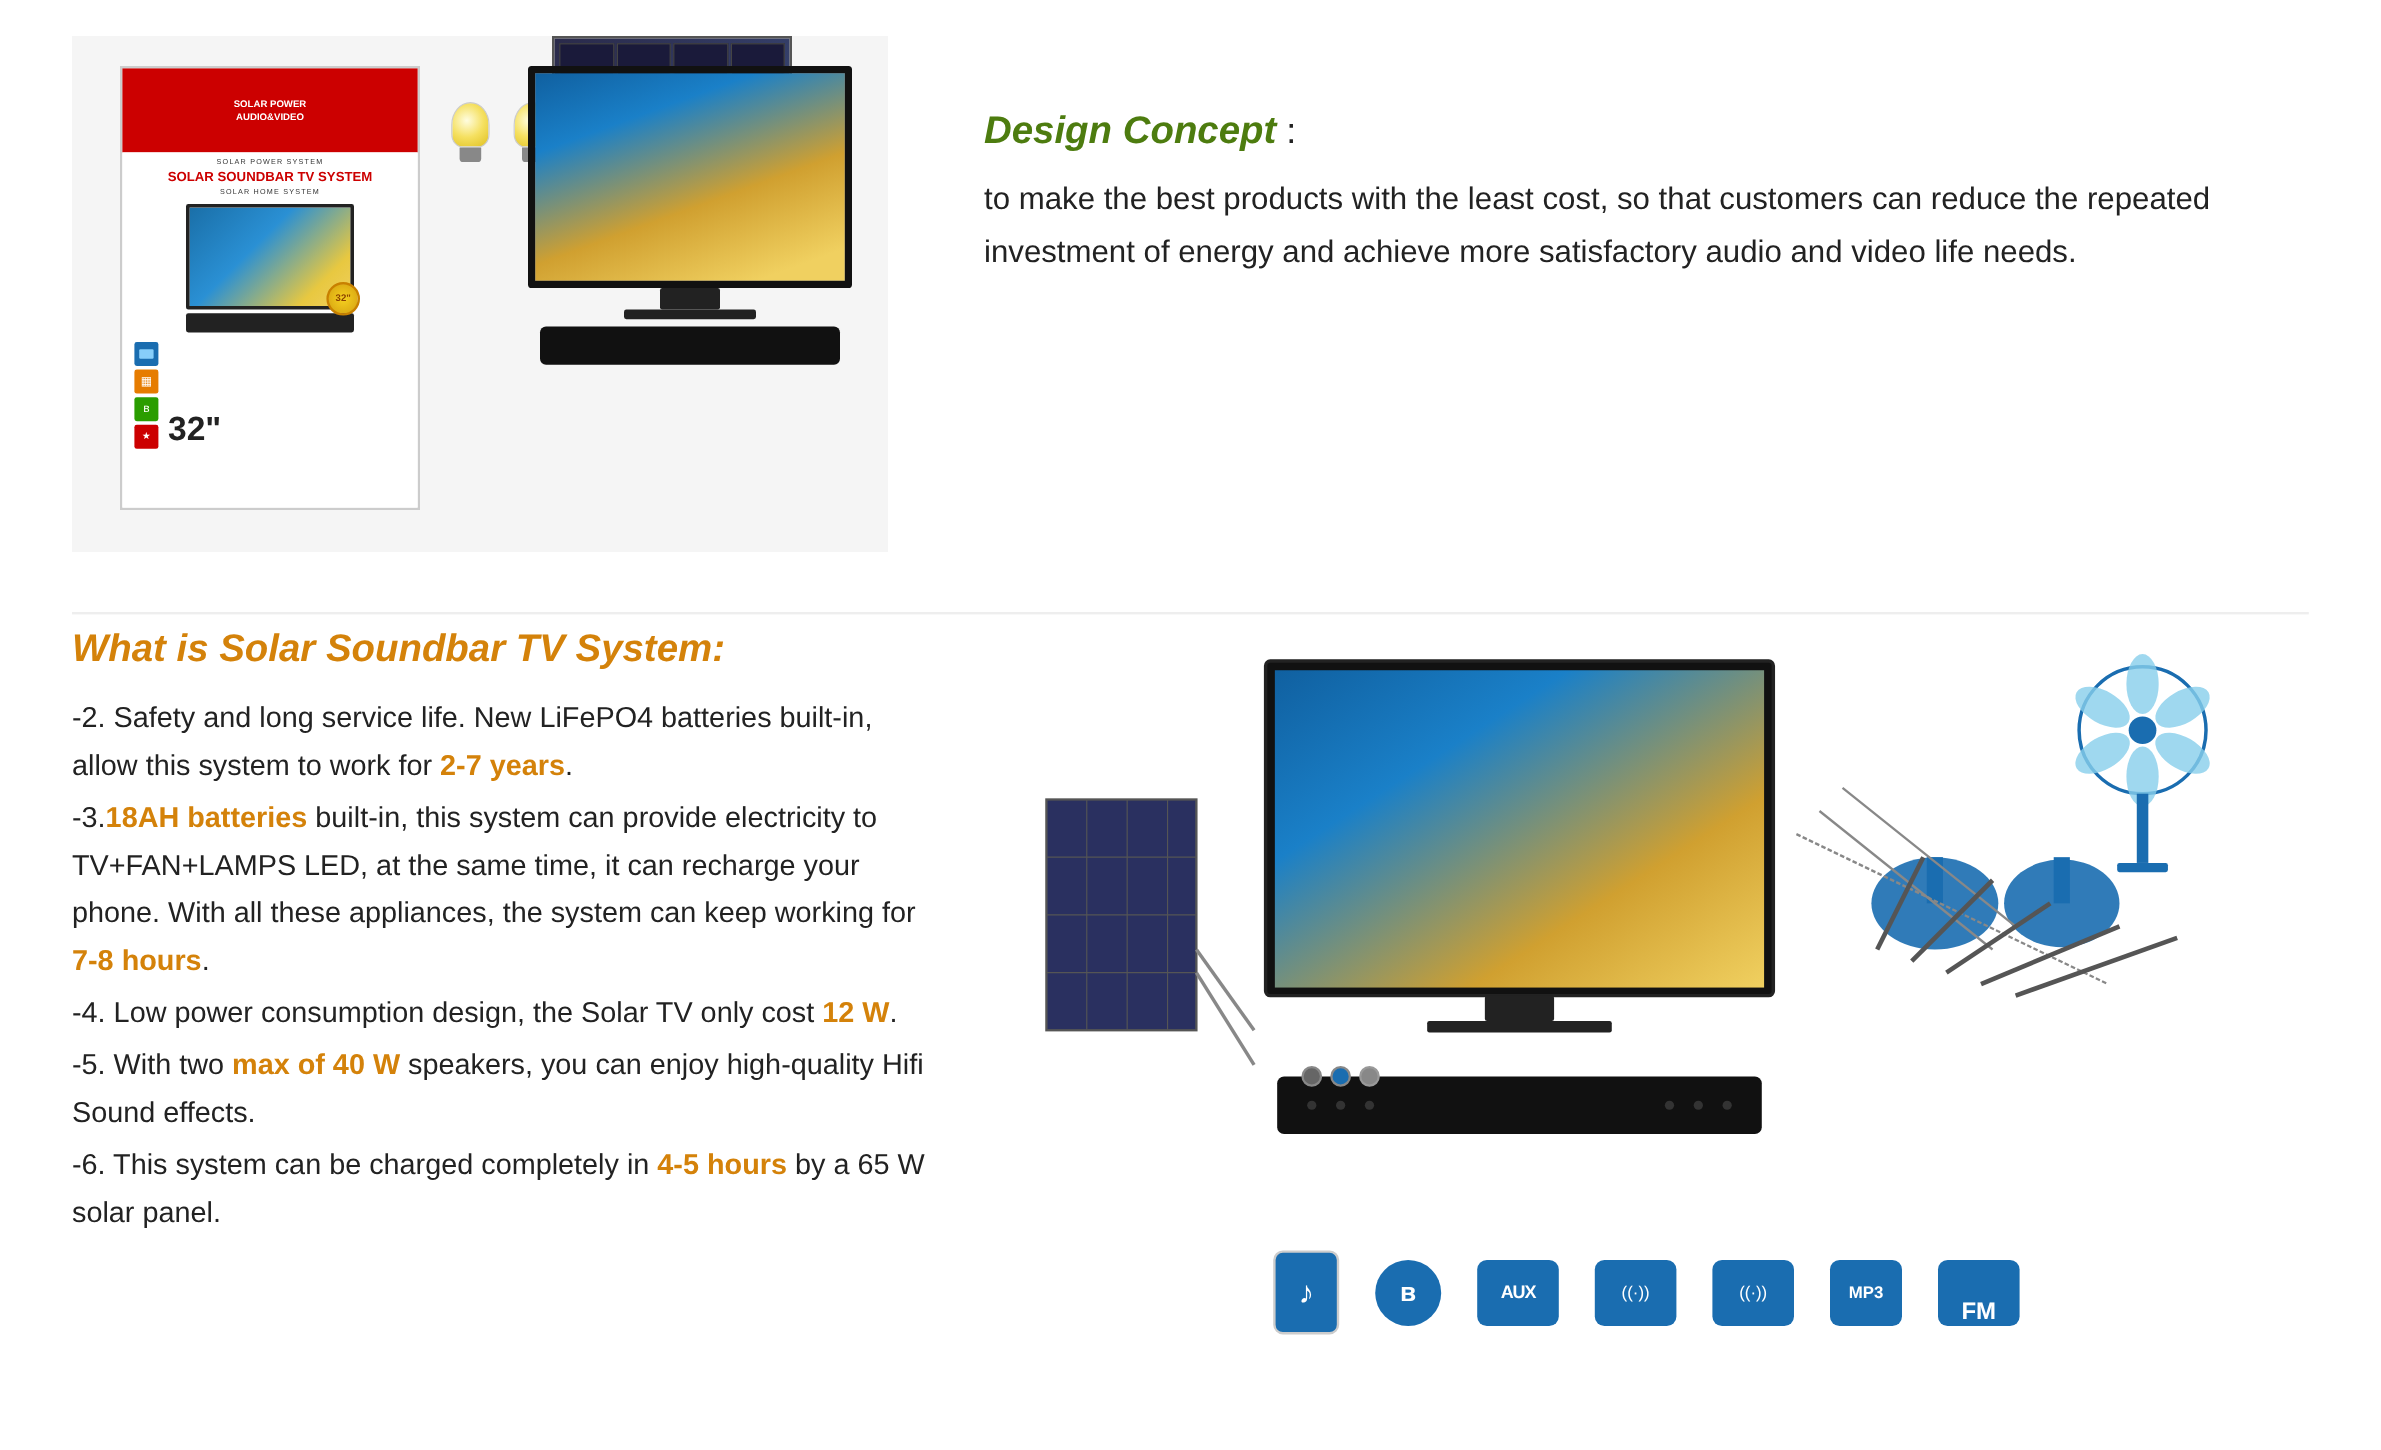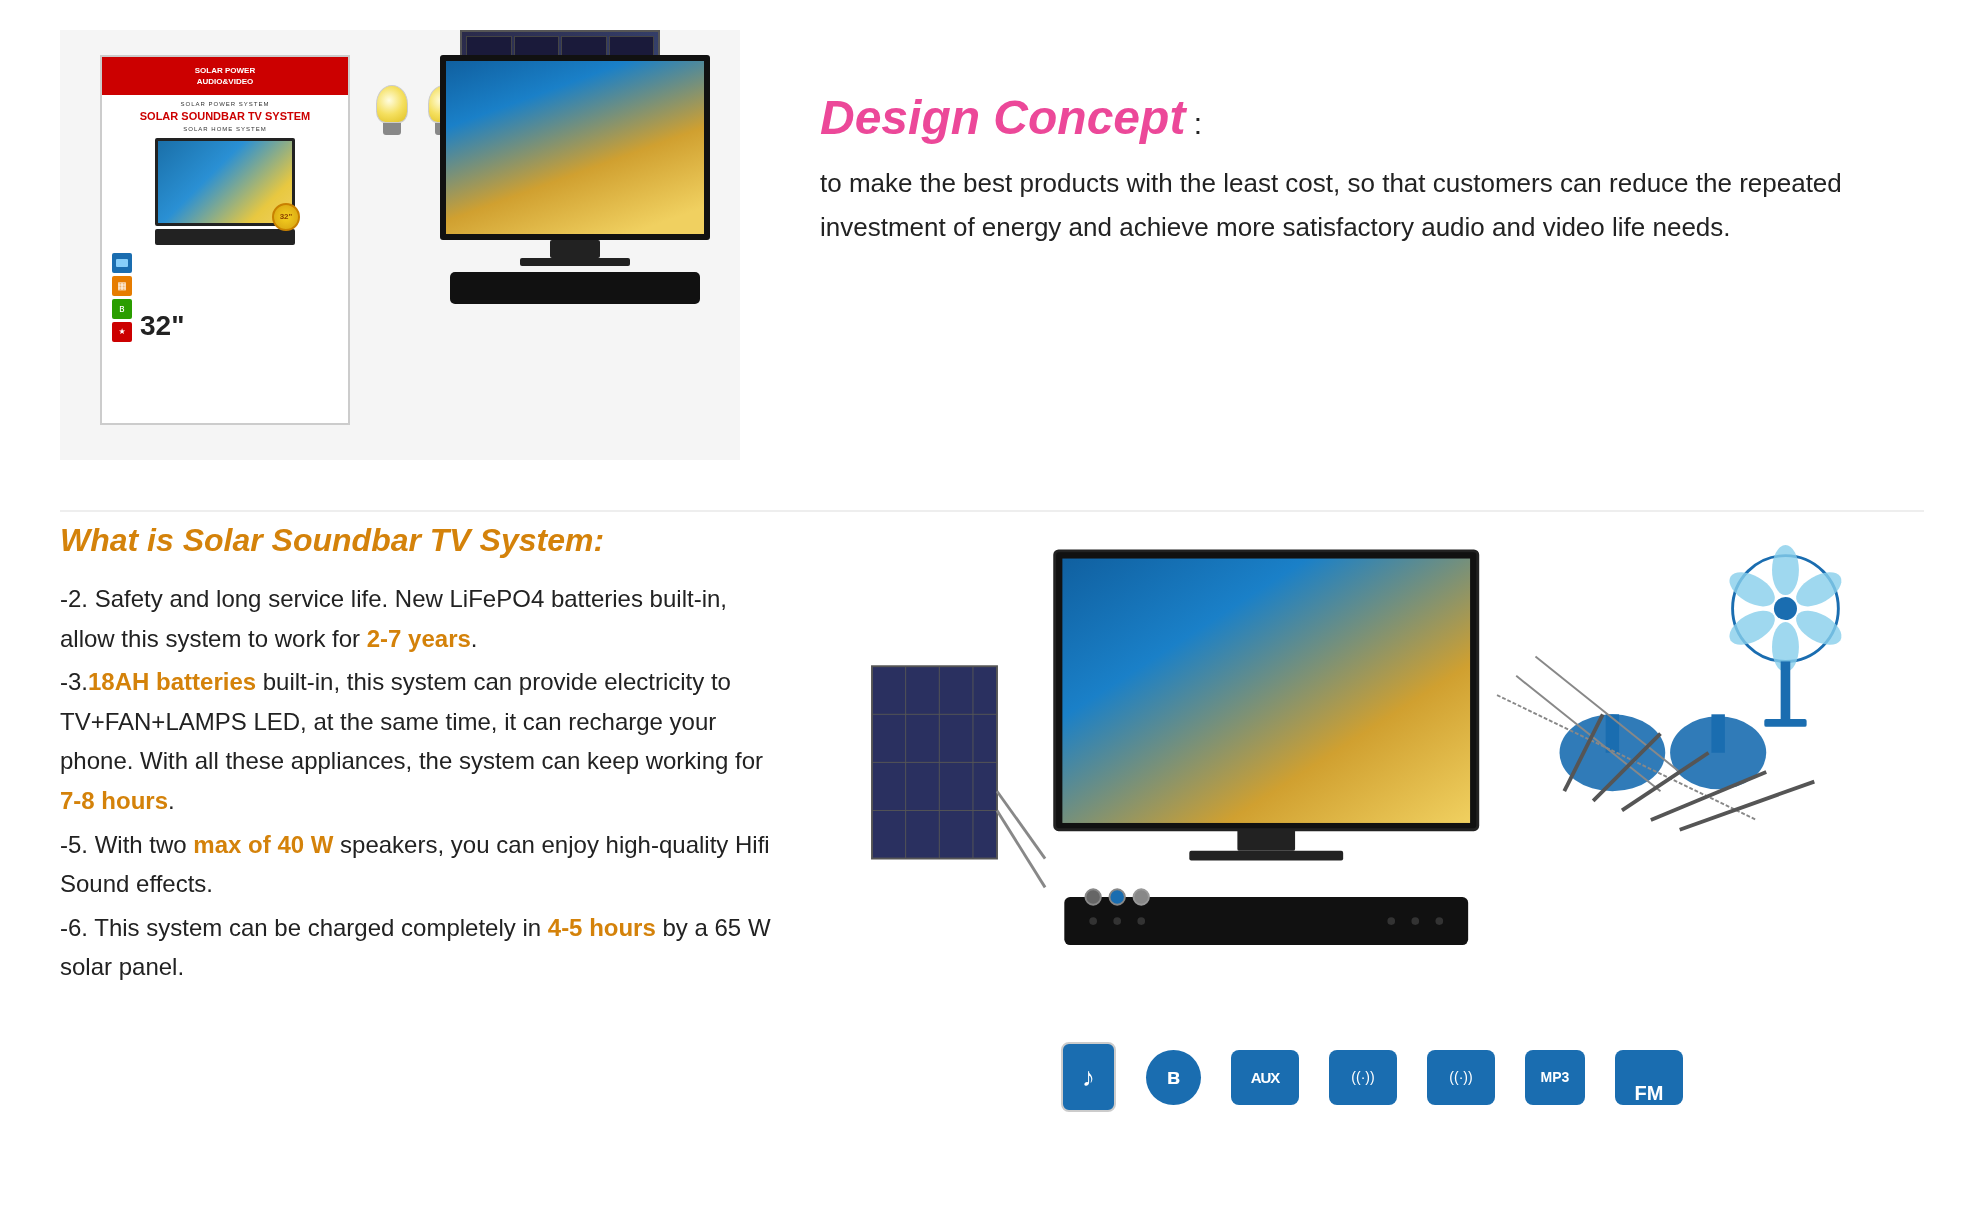--- a/index.html
+++ b/index.html
@@ -44,24 +44,24 @@
       height: 420px;
       position: relative;
     }
 
     
     .design-concept {
       flex: 1;
       padding: 60px 40px 20px 60px;
     }
     .design-concept-title {
-      font-size: 48px;
+      font-size: 32px;
       font-style: italic;
       font-weight: bold;
-      color: #ec4899;
+      color: #4d7c0f;
       display: inline;
     }
     .design-concept-colon {
       font-size: 30px;
       color: #222;
       font-weight: normal;
     }
     .design-concept-text {
       font-size: 26px;
       color: #222;
@@ -164,21 +164,21 @@
               <div style="width:18px;height:12px;background:#888;border-radius:0 0 3px 3px;"></div>
             </div>
             <div style="display:flex;flex-direction:column;align-items:center;">
               <div style="width:32px;height:38px;background:radial-gradient(circle at 40% 40%,#fffde0,#f5e060,#e0c020);border-radius:50% 50% 30% 30%;border:1px solid #ccc;"></div>
               <div style="width:18px;height:12px;background:#888;border-radius:0 0 3px 3px;"></div>
             </div>
           </div>
 
           <div style="position:absolute;left:20px;top:20px;width:250px;height:370px;background:#fff;border:2px solid #ccc;z-index:3;display:flex;flex-direction:column;">
 
-            <div style="background:#cc0000;padding:8px 6px;text-align:center;">
+            <div style="background:#cc0000;padding:24px 6px;text-align:center;">
               <div style="color:#fff;font-size:8px;font-weight:bold;line-height:1.4;">SOLAR POWER<br>AUDIO&amp;VIDEO</div>
             </div>
 
             <div style="flex:1;background:#fff;padding:6px;display:flex;flex-direction:column;align-items:center;">
               <div style="font-size:6px;color:#333;letter-spacing:1px;text-transform:uppercase;margin-bottom:2px;">SOLAR POWER SYSTEM</div>
               <div style="font-size:11px;font-weight:bold;color:#cc0000;text-align:left;text-transform:uppercase;margin-bottom:2px;line-height:1.3;">SOLAR SOUNDBAR TV SYSTEM</div>
               <div style="font-size:6px;color:#333;letter-spacing:1px;text-transform:uppercase;margin-bottom:6px;">SOLAR HOME SYSTEM</div>
 
               <div style="width:140px;height:88px;background:linear-gradient(135deg,#1a6fa8 0%,#2a90d4 40%,#e8c840 80%,#f0d060 100%);border:3px solid #222;border-radius:2px;margin-bottom:3px;position:relative;">
 
@@ -229,20 +229,23 @@
 
 
       <div class="feature-item">
         <span>-2. Safety and long service life. New LiFePO4 batteries built-in, allow this system to work for </span><span class="highlight-orange">2-7 years</span><span>.</span>
       </div>
 
       <div class="feature-item">
         <span>-3.</span><span class="highlight-orange">18AH batteries</span><span> built-in, this system can provide electricity to TV+FAN+LAMPS LED, at the same time, it can recharge your phone. With all these appliances, the system can keep working for </span><span class="highlight-orange">7-8 hours</span><span>.</span>
       </div>
 
+      <div class="feature-item">
+        <span>-4. Low power consumption design, the Solar TV only cost </span><span class="highlight-orange">12 W</span><span>.</span>
+      </div>
 
       <div class="feature-item">
         <span>-5. With two </span><span class="highlight-orange">max of 40 W</span><span> speakers, you can enjoy high-quality Hifi Sound effects.</span>
       </div>
 
       <div class="feature-item">
         <span>-6. This system can be charged completely in </span><span class="highlight-orange">4-5 hours</span><span> by a 65 W solar panel.</span>
       </div>
 
     </div>

